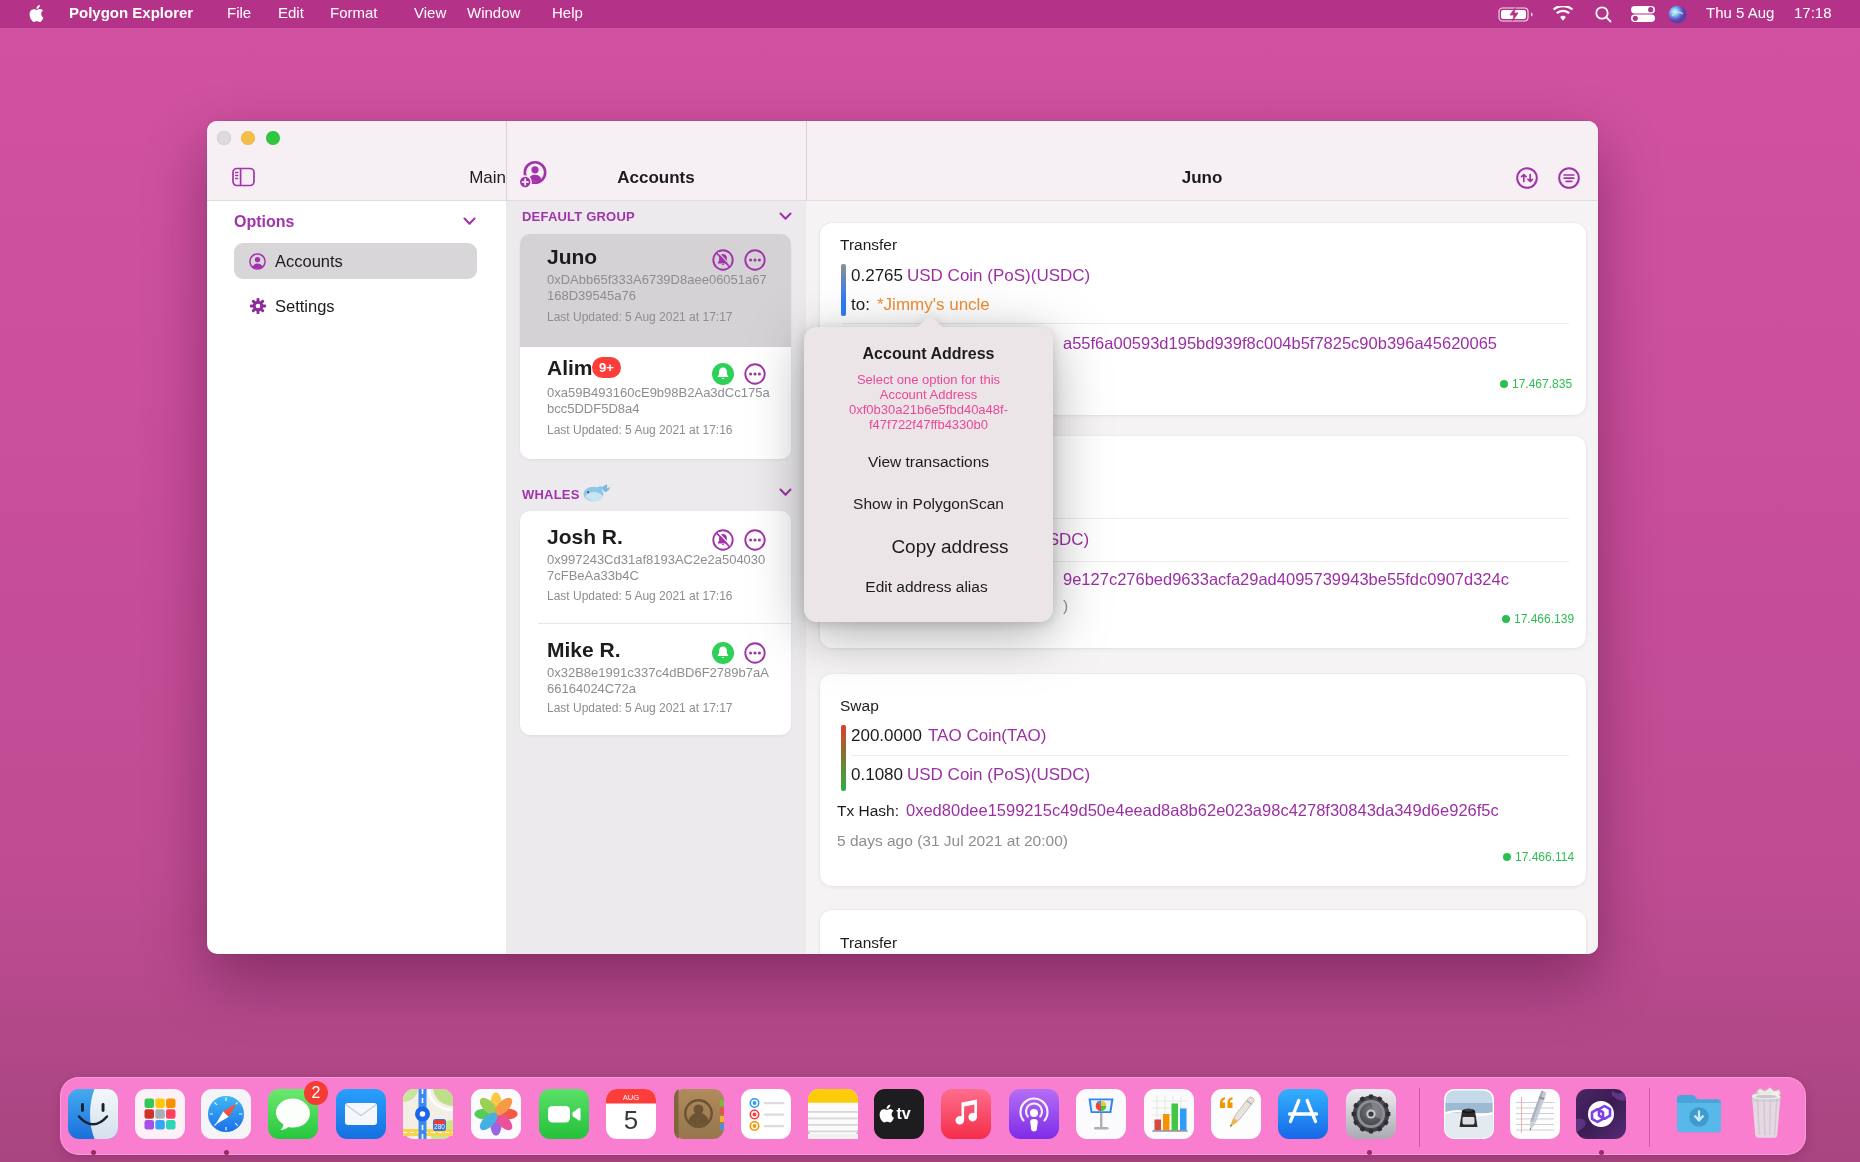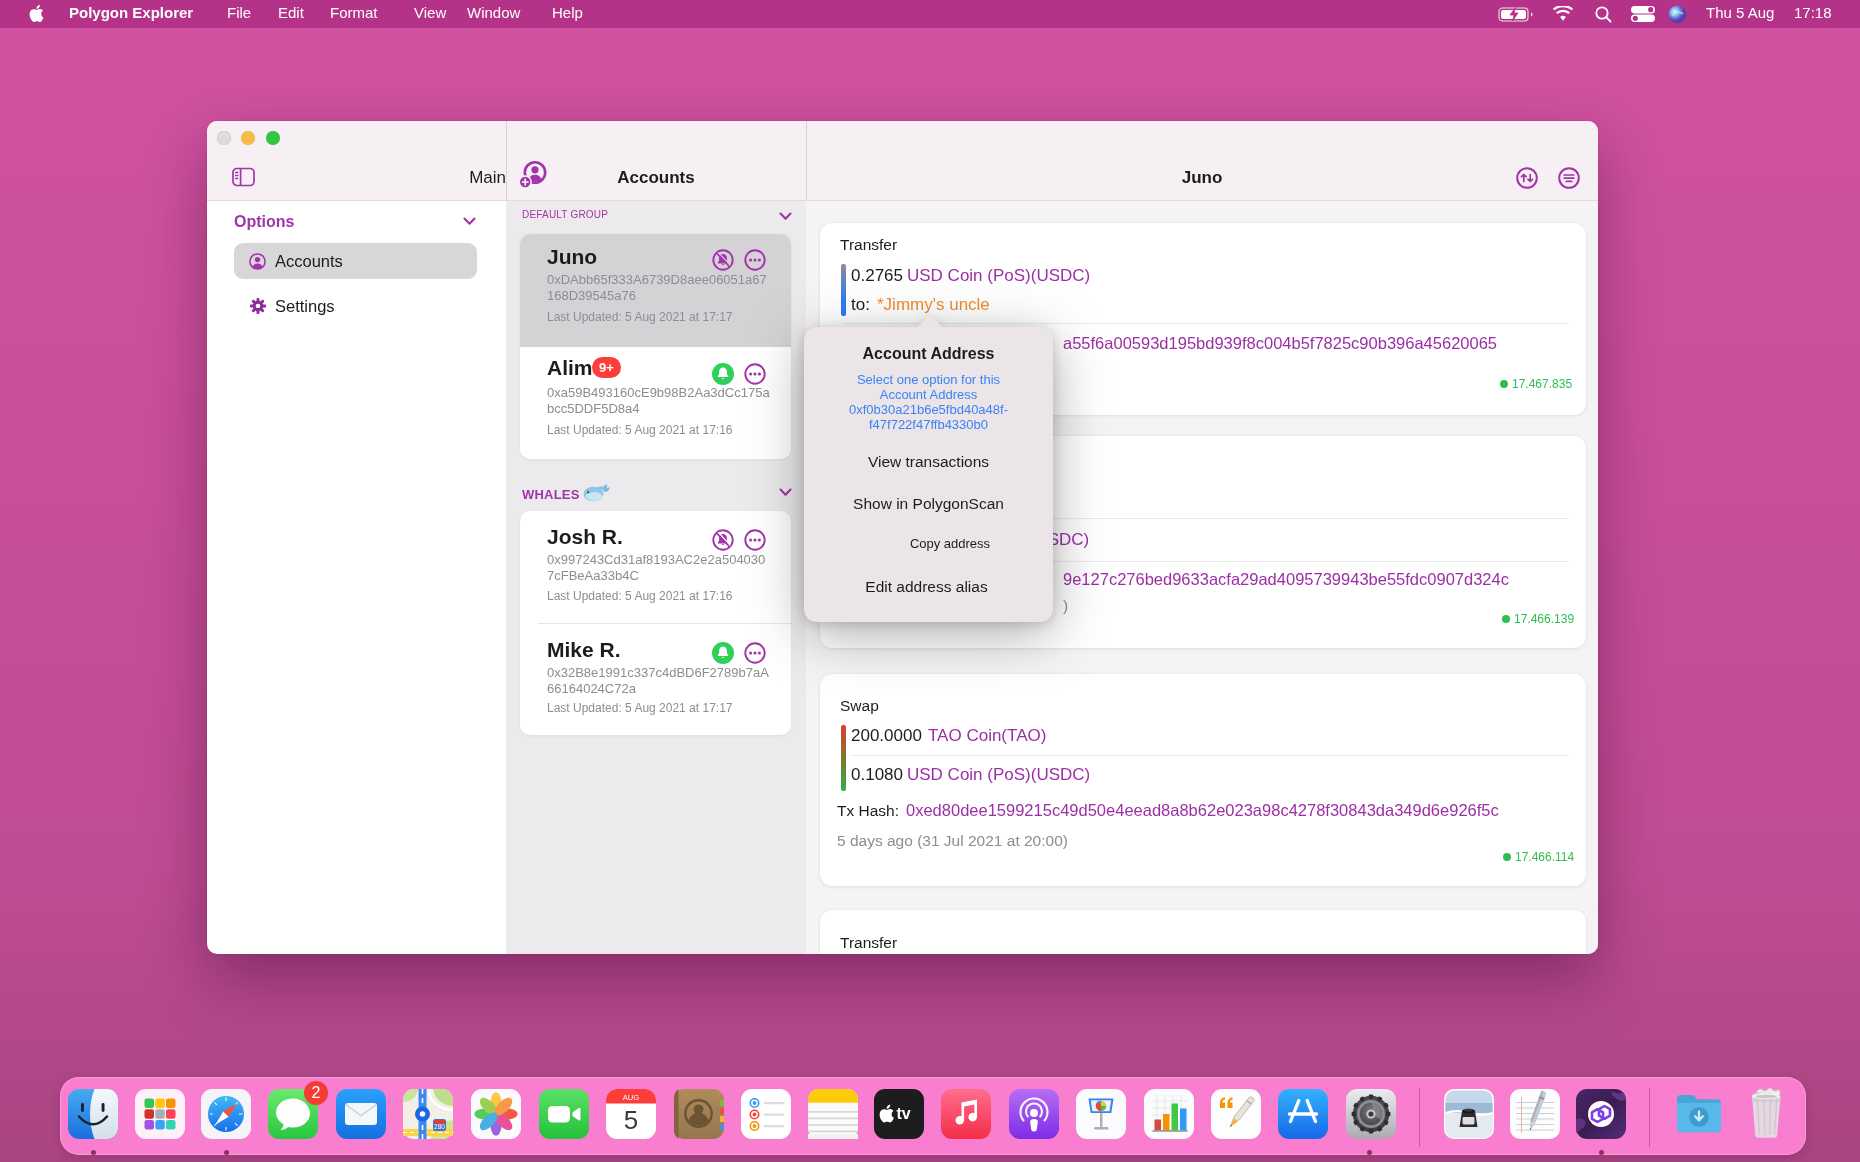--- a/index.html
+++ b/index.html
@@ -117,21 +117,21 @@
   <div class="a" style="left:299px;top:0;width:300px;height:833px">
     <div class="a" style="left:0;top:80px;width:300px;height:753px;background:#eceaed"></div>
     <svg class="a" style="left:12px;top:37px" width="30" height="31" viewBox="0 0 30 31">
         <circle cx="17" cy="14.5" r="10.2" fill="none" stroke="#a233ab" stroke-width="2.6"></circle>
         <circle cx="17" cy="11.8" r="3.6" fill="#a233ab"></circle>
         <path d="M10.5 21.5a6.8 6.8 0 0 1 13 0 10.2 10.2 0 0 1-13 0z" fill="#a233ab"></path>
         <circle cx="7.2" cy="24" r="6" fill="#a233ab" stroke="#f6eff3" stroke-width="1.6"></circle>
         <path d="M4.4 24h5.6M7.2 21.2v5.6" stroke="#fff" stroke-width="1.7" stroke-linecap="round"></path>
       </svg>
     <div class="a blk" style="left:0;top:47px;width:300px;text-align:center;font-size:17px;font-weight:bold">Accounts</div>
-    <div class="a" style="left:16px;top:88px;font-size:10px;font-weight:normal;color:#a134ab;letter-spacing:.2px">DEFAULT GROUP</div>
+    <div class="a" style="left:16px;top:88px;font-size:13px;font-weight:bold;color:#a134ab;letter-spacing:.2px">DEFAULT GROUP</div>
     <svg class="a" style="left:273px;top:91px" width="13" height="9" viewBox="0 0 13 9">
         <path d="M1.5 1.5 6.5 6.7 11.5 1.5" fill="none" stroke="#a233ab" stroke-width="2.1" stroke-linecap="round" stroke-linejoin="round"></path>
       </svg>
 
     <div class="a" style="left:14px;top:113px;width:271px;height:225px;border-radius:10px;overflow:hidden;box-shadow:0 1px 3px rgba(0,0,0,.06)">
       <div class="a" style="left:0;top:0;width:271px;height:113px;background:#d5d2d5"></div>
       <div class="a" style="left:0;top:113px;width:271px;height:112px;background:#fff"></div>
       <div class="a blk" style="left:27px;top:11px;font-size:21px;font-weight:bold">Juno</div>
       <svg class="a" style="left:192px;top:15px" width="22" height="22" viewBox="0 0 22 22">
           <circle cx="11" cy="11" r="9.7" fill="none" stroke="#a233ab" stroke-width="1.9"></circle>
@@ -264,24 +264,24 @@
 
     <div class="card" style="left:14px;top:789px;width:766px;height:200px;border-radius:12px 12px 0 0">
       <div class="a blk" style="left:20px;top:24px;font-size:15.5px">Transfer</div>
     </div>
   </div>
 
   <div class="a" style="left:597px;top:196px;width:249px;height:305px;filter:drop-shadow(0 12px 28px rgba(0,0,0,.28)) drop-shadow(0 2px 6px rgba(0,0,0,.18))">
     <div class="a" style="left:113px;top:3px;width:26px;height:26px;background:#ebe5e8;border-radius:5px;transform:rotate(45deg)"></div>
     <div class="a" style="left:0;top:10px;width:249px;height:295px;background:#ebe5e8;border-radius:13px"></div>
     <div class="a blk" style="left:0;top:28px;width:249px;text-align:center;font-size:16px;font-weight:bold">Account Address</div>
-    <div class="a" style="left:0;top:55px;width:249px;text-align:center;font-size:13px;line-height:15px;color:#3b82f6">Select one option for this<br>Account Address<br>0xf0b30a21b6e5fbd40a48f-<br>f47f722f47ffb4330b0</div>
+    <div class="a" style="left:0;top:55px;width:249px;text-align:center;font-size:13px;line-height:15px;color:#ec4899">Select one option for this<br>Account Address<br>0xf0b30a21b6e5fbd40a48f-<br>f47f722f47ffb4330b0</div>
     <div class="a blk" style="left:0;top:136px;width:249px;text-align:center;font-size:15.5px">View transactions</div>
     <div class="a blk" style="left:0;top:178px;width:249px;text-align:center;font-size:15.5px">Show in PolygonScan</div>
-    <div class="a blk" style="left:0;top:219px;width:292px;text-align:center;font-size:13px">Copy address</div>
+    <div class="a blk" style="left:0;top:219px;width:292px;text-align:center;font-size:19px">Copy address</div>
     <div class="a blk" style="left:0;top:261px;width:245px;text-align:center;font-size:15.5px">Edit address alias</div>
   </div>
 </div>
 
 <div class="a" style="left:60px;top:1077px;width:1746px;height:78px;border-radius:19px;background:#f97ecf;box-shadow:inset 0 0 0 1px rgba(255,255,255,.25),0 3px 10px rgba(120,25,90,.3)"></div>
 <div class="a" style="left:1419px;top:1088px;width:1px;height:59px;background:rgba(150,40,110,.45)"></div>
 <div class="a" style="left:1649px;top:1088px;width:1px;height:59px;background:rgba(150,40,110,.45)"></div>
 
 <svg class="a" style="left:68px;top:1089px" width="50" height="50">
     <defs>

